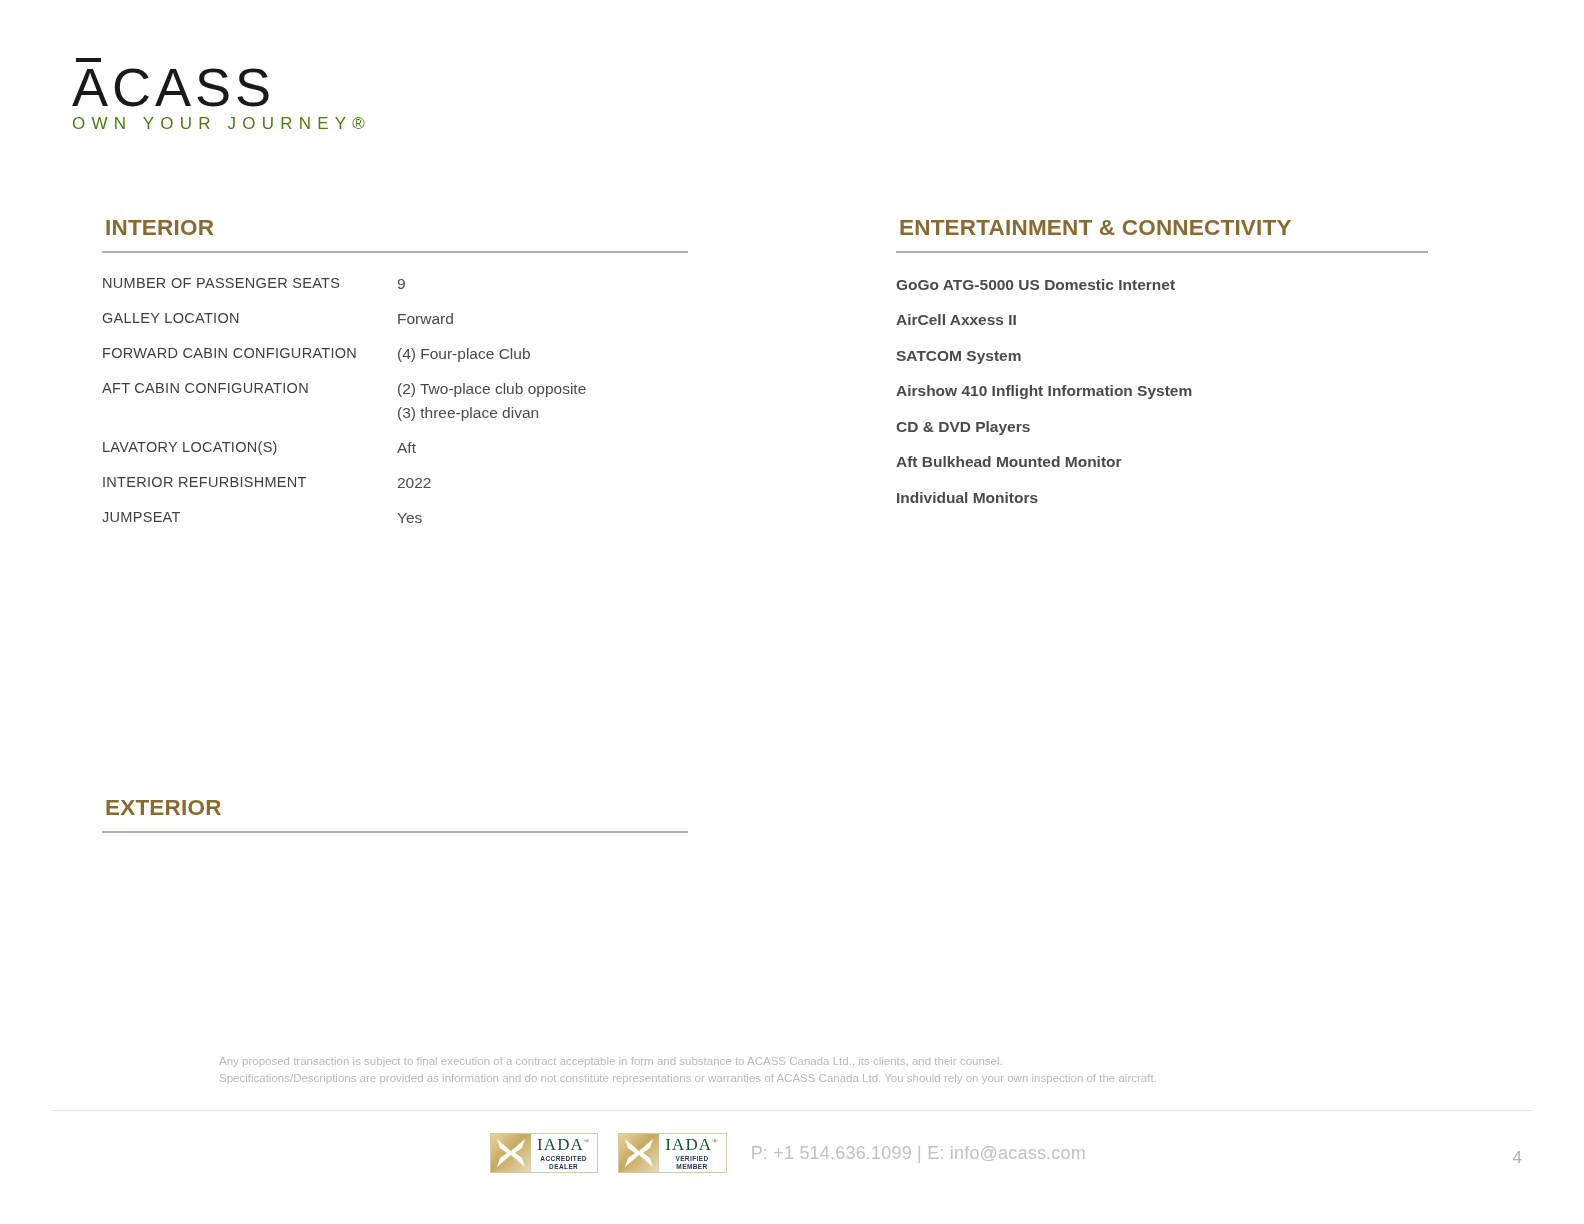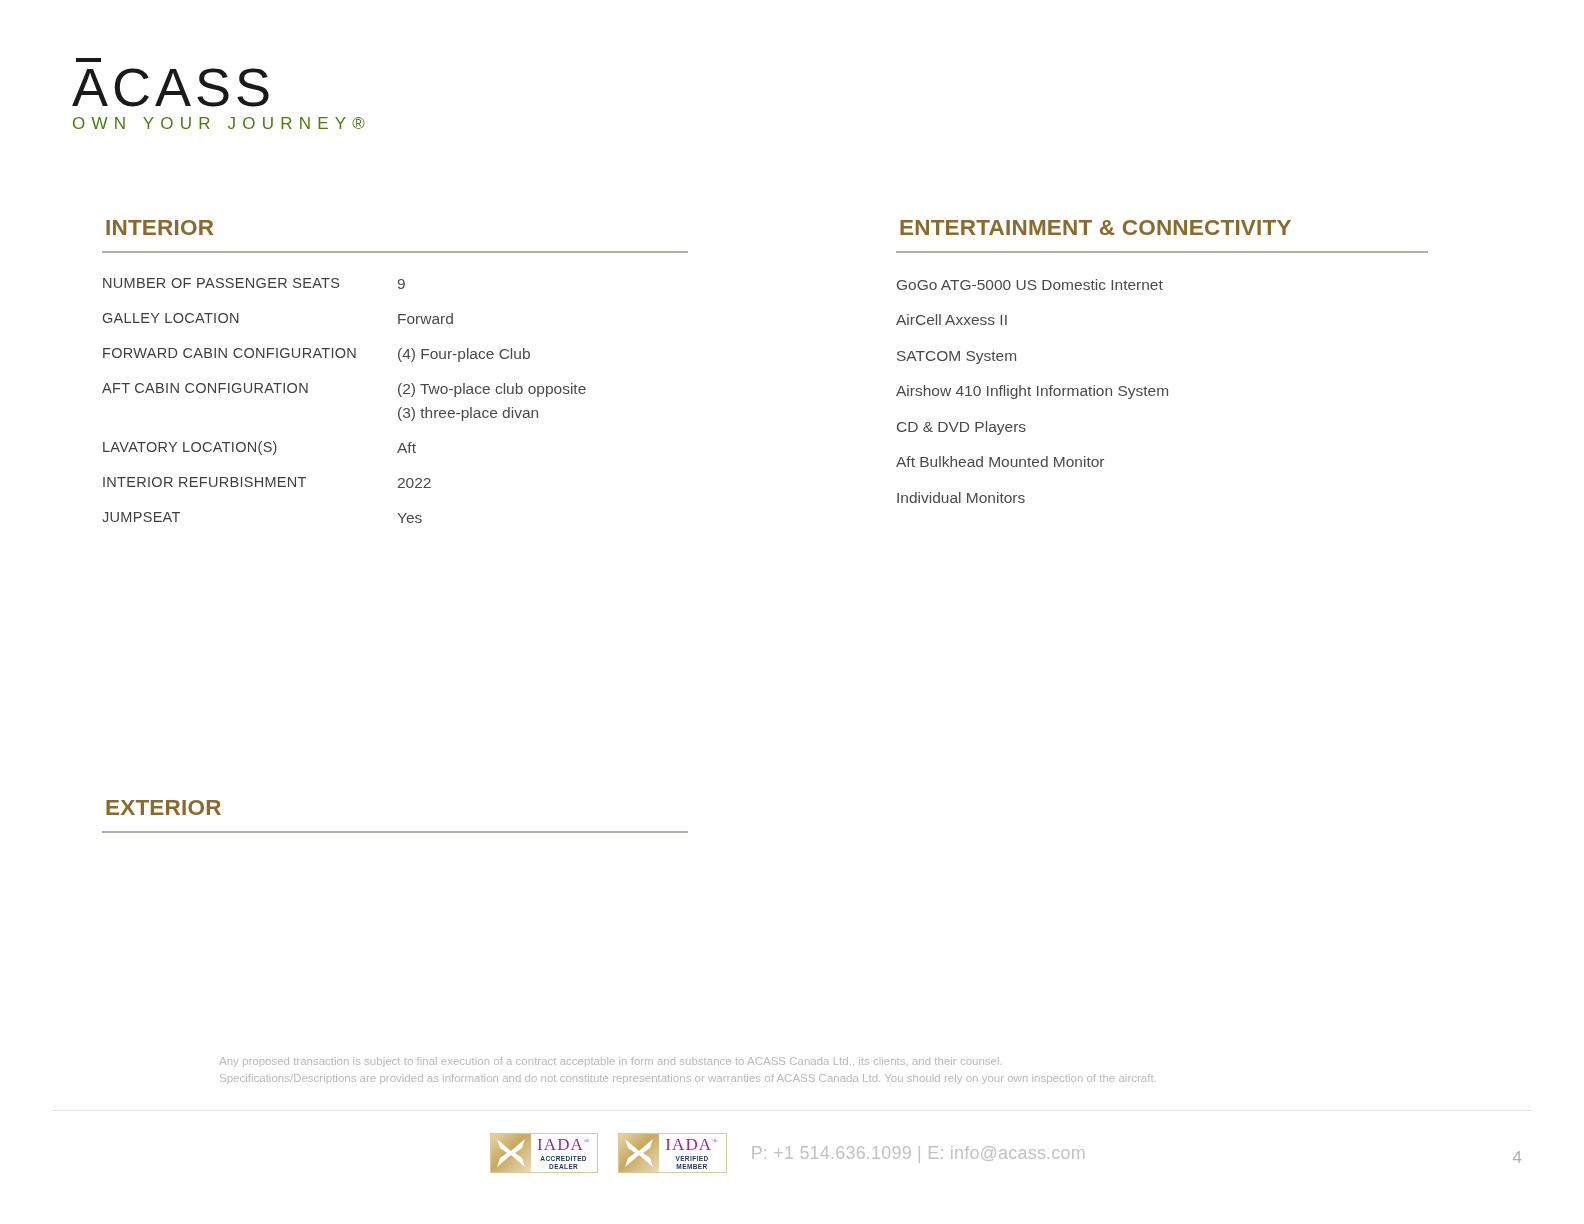--- a/index.html
+++ b/index.html
@@ -93,20 +93,21 @@
   }
   .spec-value .vline:last-child {
     padding-bottom: 0;
   }
 
   
   .feature-list {
     margin: 23px 0 0 0;
     padding: 0;
     list-style: none;
+    font-weight: bold;
   }
   .feature-list li {
     font-size: 15.5px;
     color: #4a4a4a;
     padding-bottom: 18.5px;
     line-height: 1.1;
   }
 
   
   .disclaimer {
@@ -161,21 +162,21 @@
     padding: 2px 7px 2px 6px;
     display: flex;
     flex-direction: column;
     justify-content: center;
     align-items: center;
   }
   .iada-name {
     font-family: "Liberation Serif", serif;
     font-size: 17px;
     letter-spacing: 1.1px;
-    color: #a21caf;
+    color: #14532d;
     line-height: 1;
     font-weight: 400;
   }
   .iada-name sup { font-size: 7px; vertical-align: super; }
   .iada-sub {
     font-family: "Liberation Sans", sans-serif;
     font-size: 6.5px;
     letter-spacing: 0.4px;
     color: #1f3352;
     line-height: 1.22;

